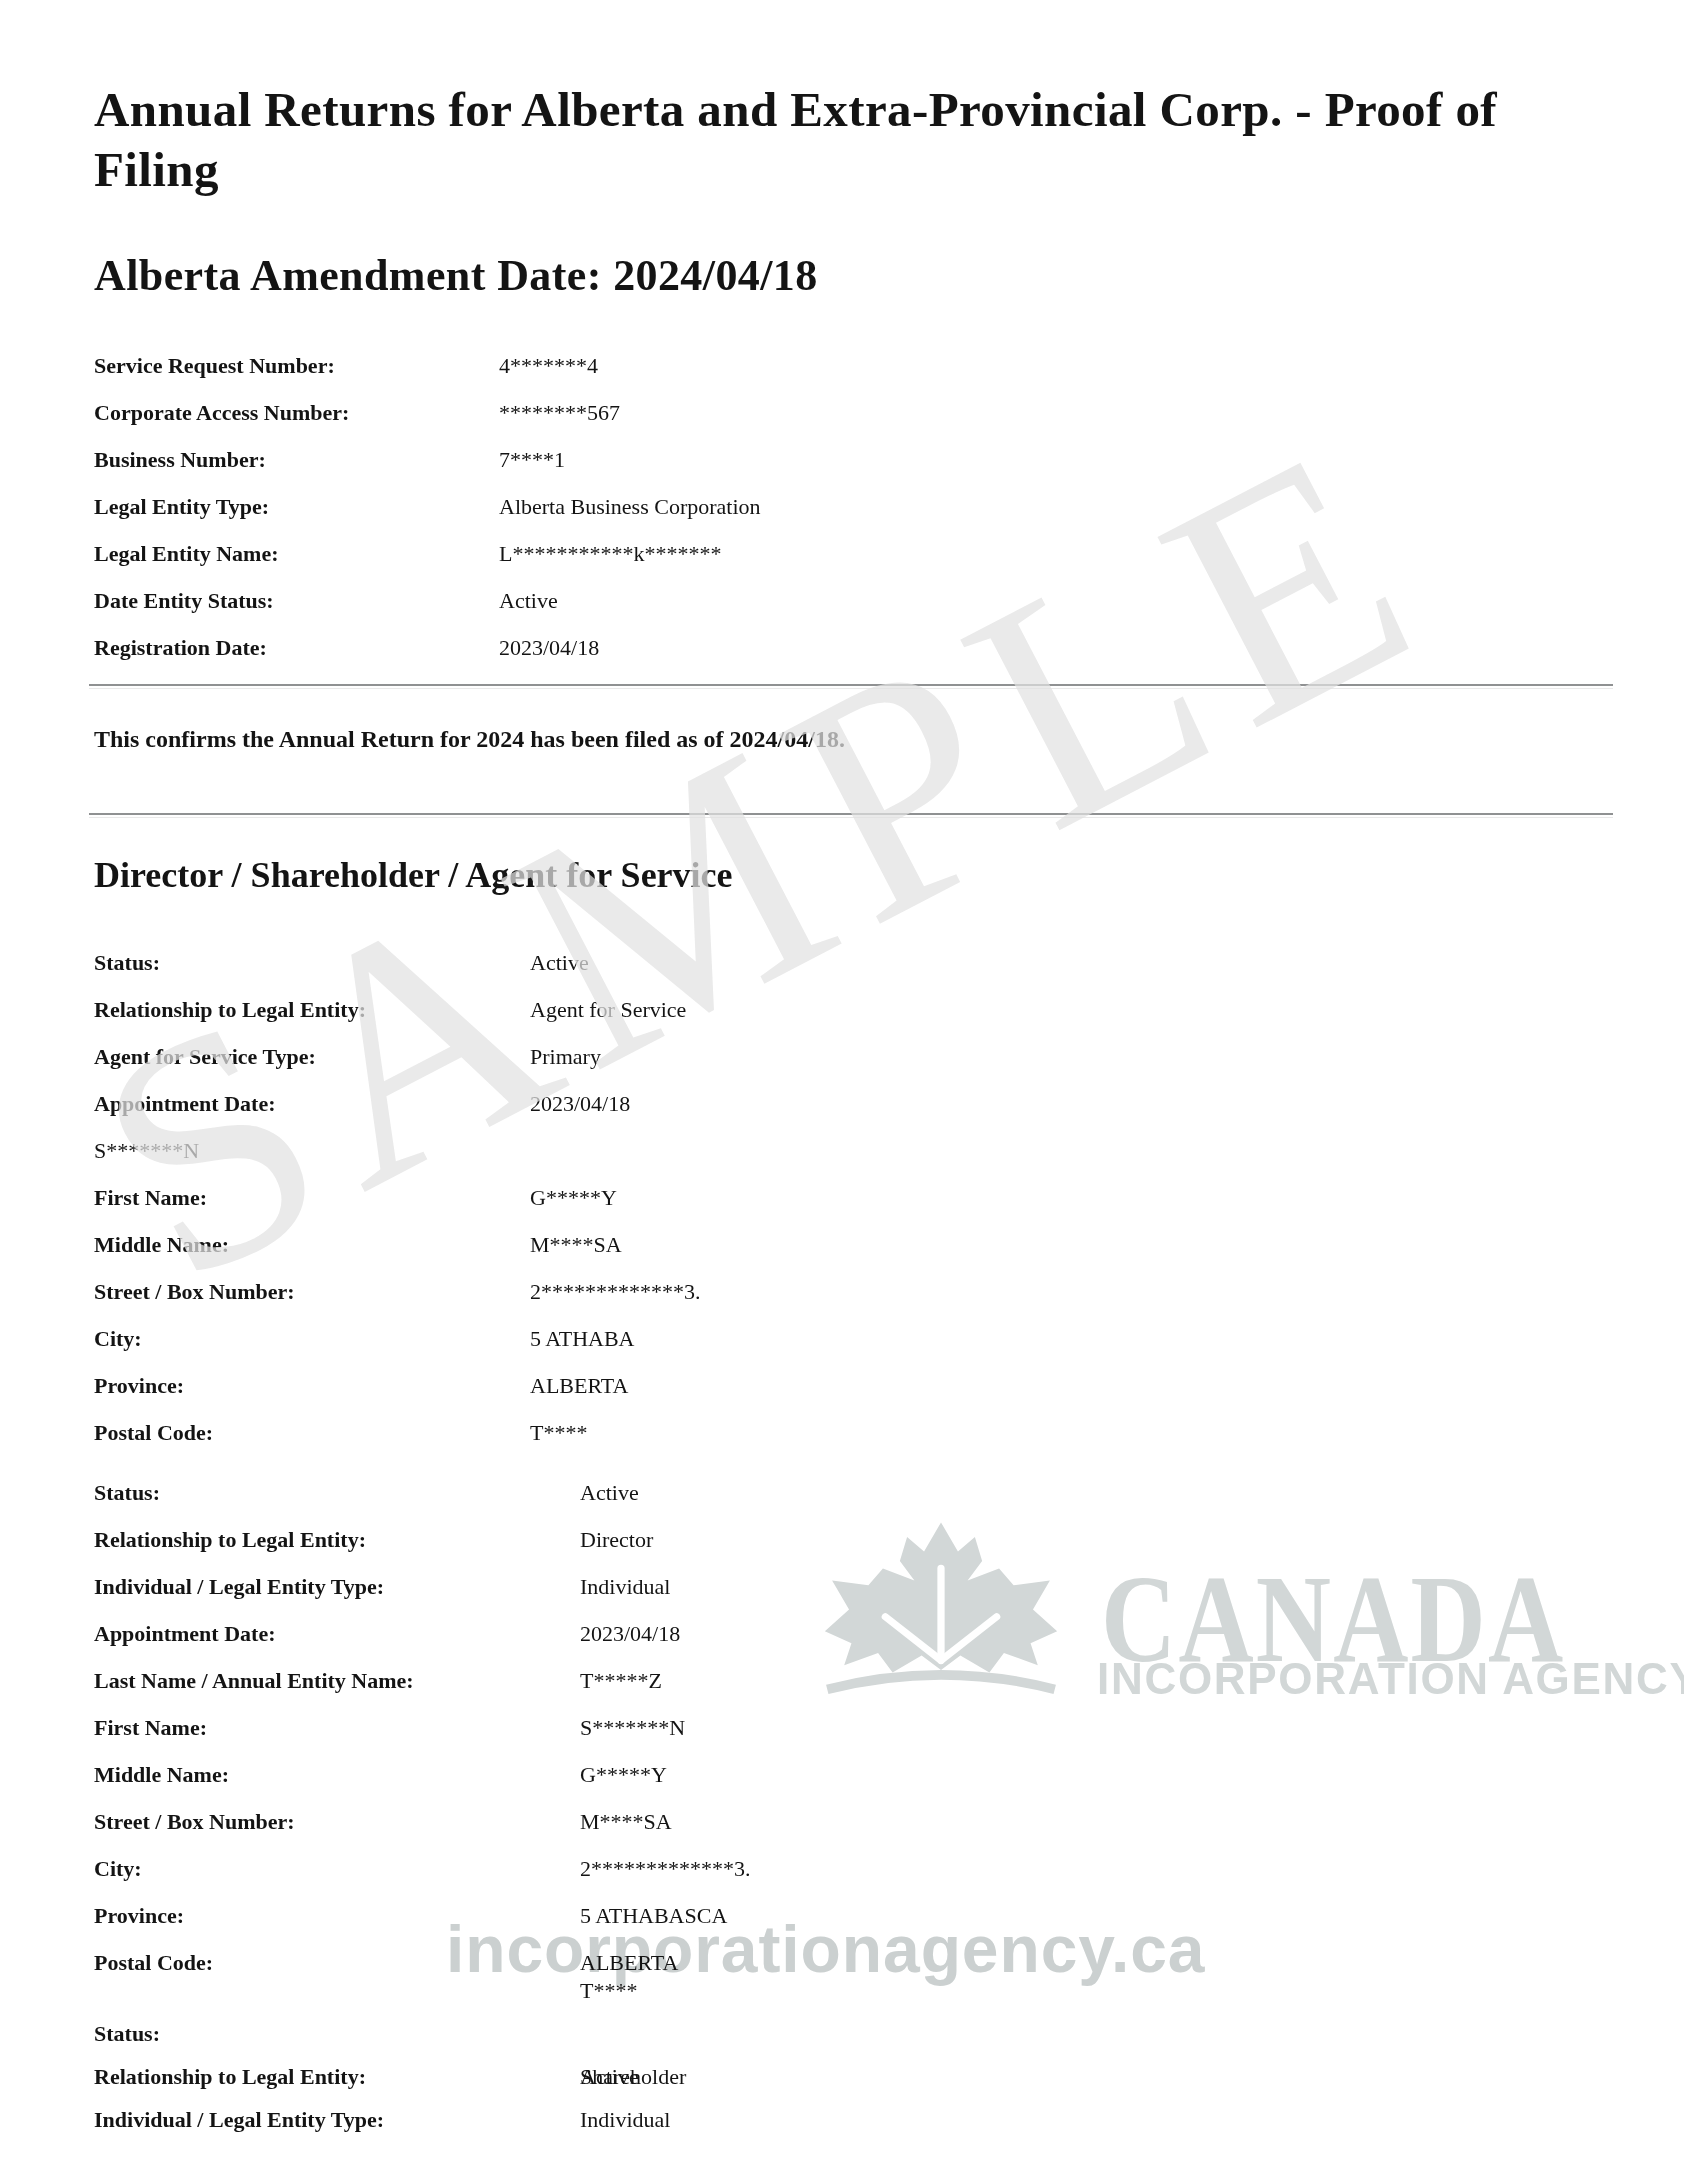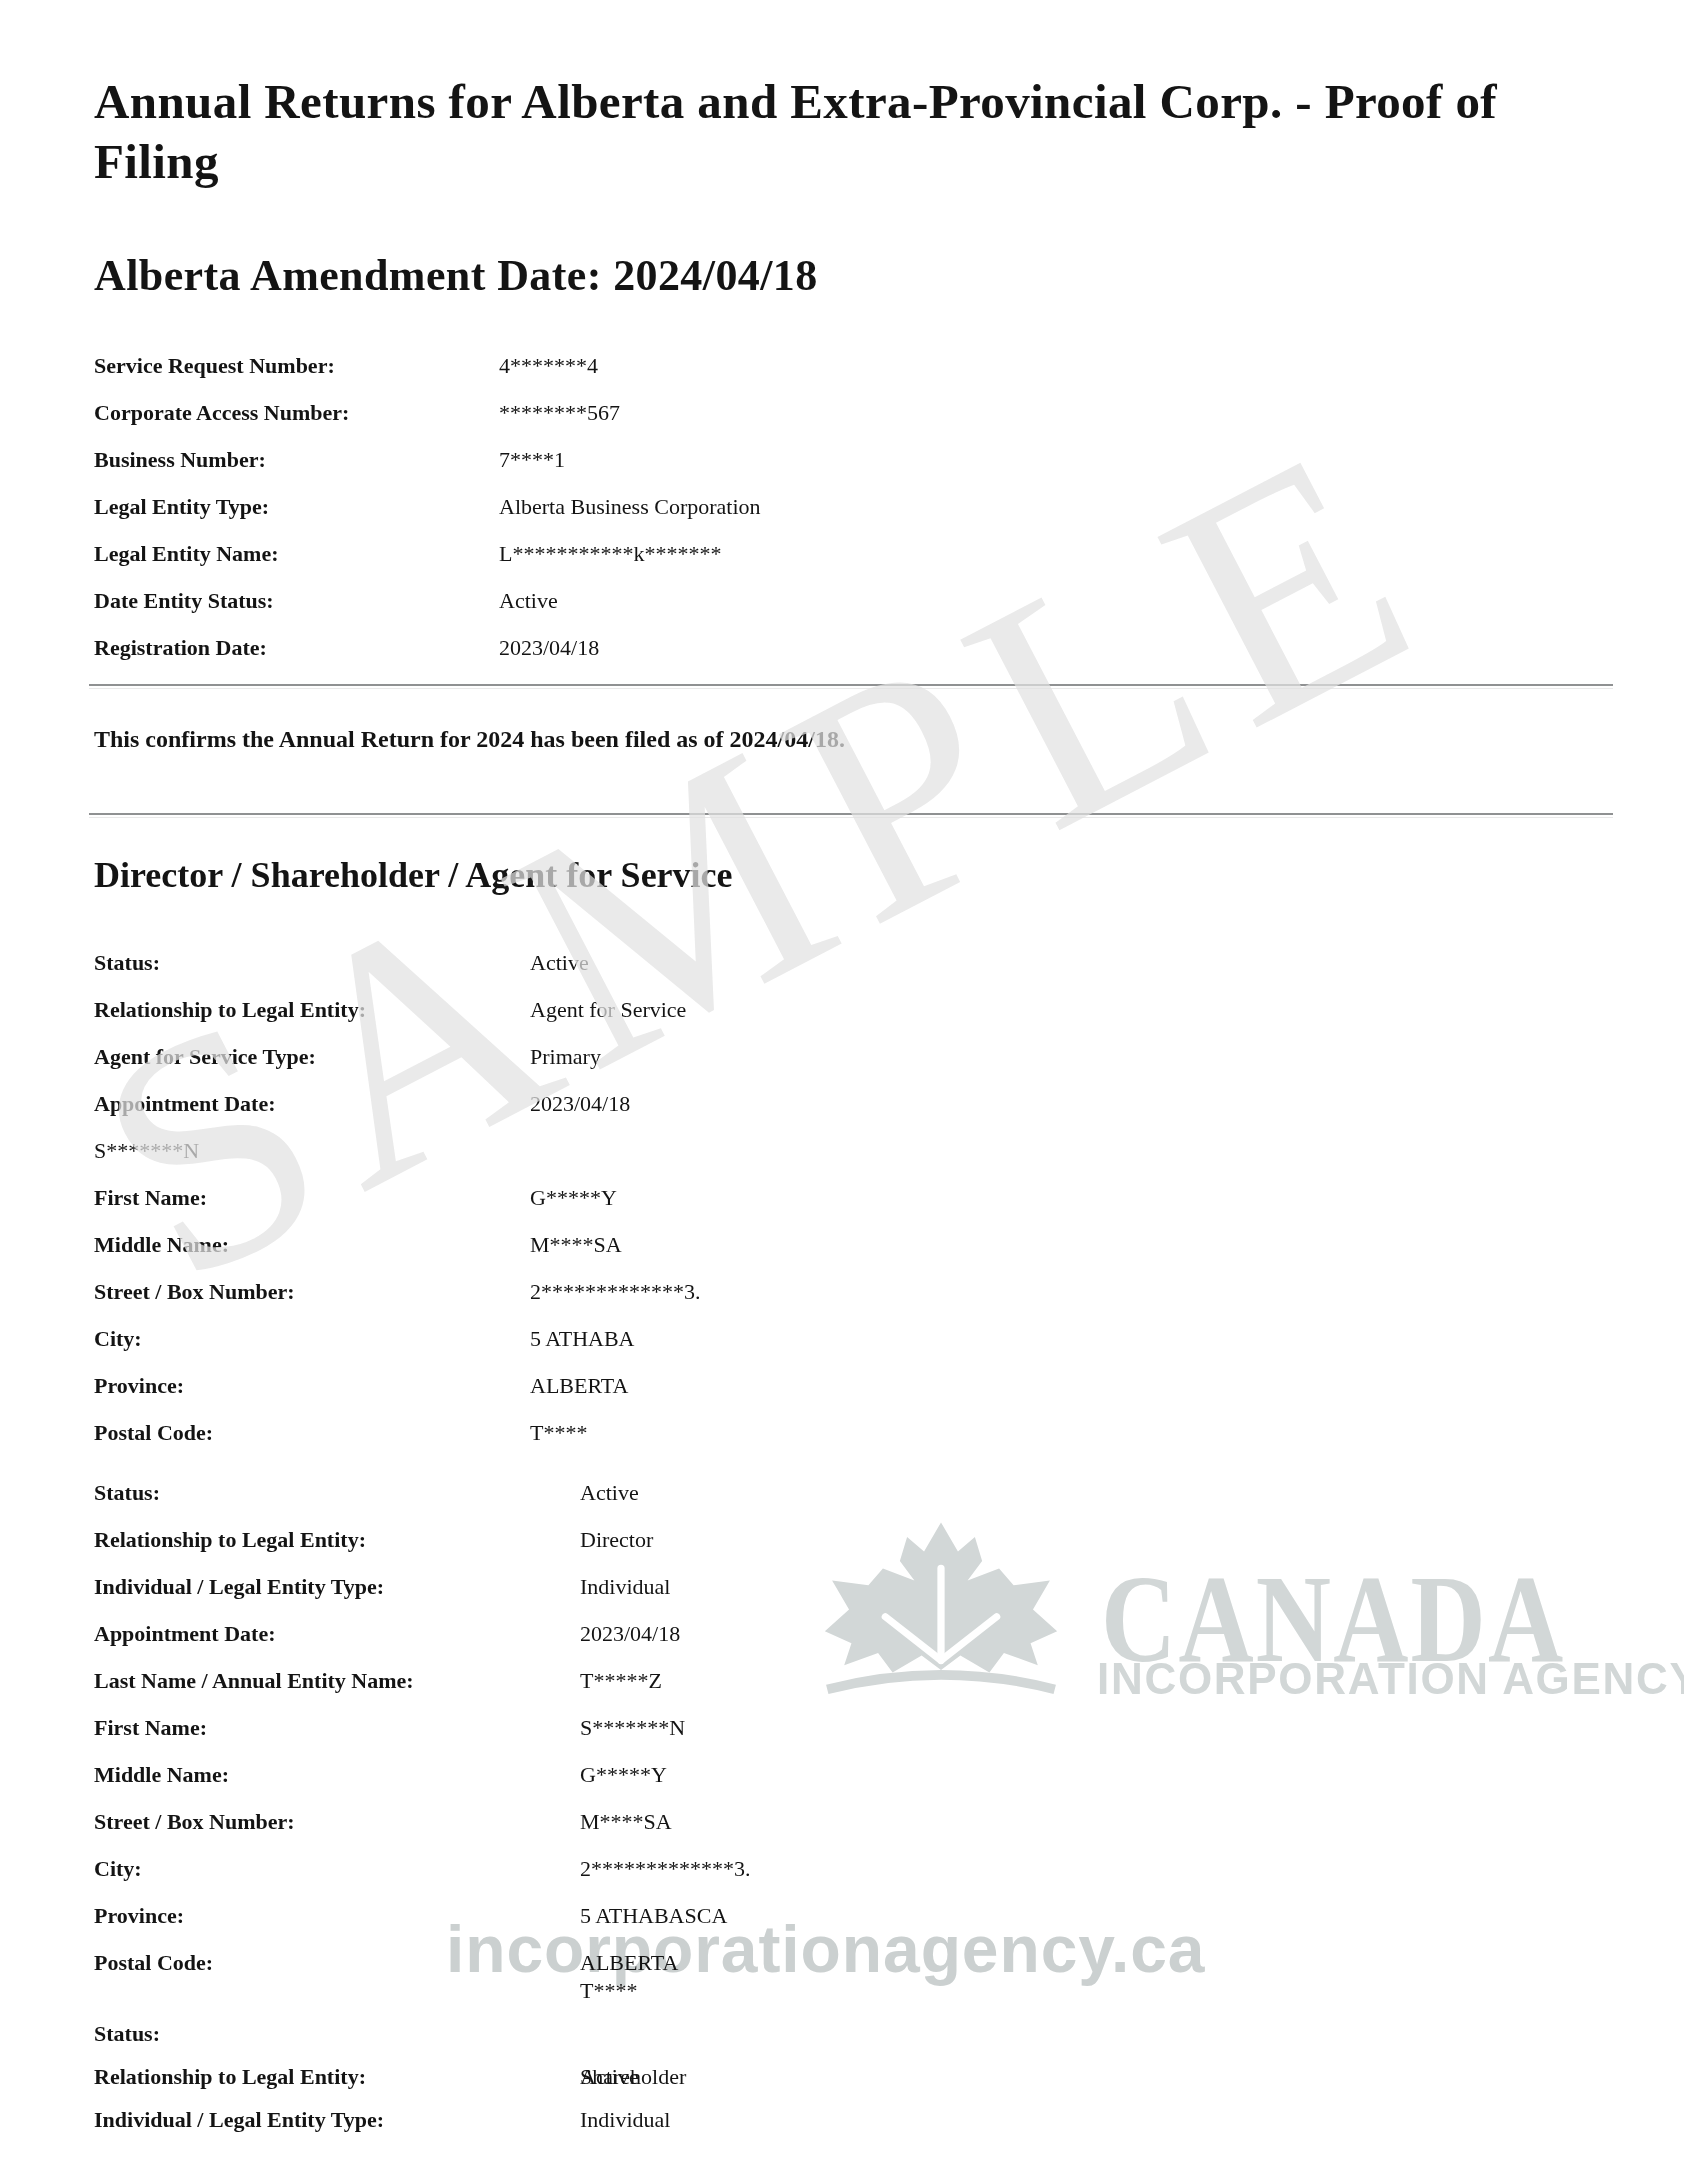--- a/index.html
+++ b/index.html
@@ -9,21 +9,21 @@
     height:2181px;
     background:#ffffff;
     overflow:hidden;
     font-family:"Liberation Serif","DejaVu Serif",serif;
     color:#141414;
   }
   .abs{position:absolute;}
 
   
   .doc-title{
-    left:94px; top:72px; width:1486px;
+    left:94px; top:80px; width:1486px;
     font-size:49px; font-weight:bold; line-height:60px;
     letter-spacing:0.4px;
   }
   .doc-subtitle{
     left:94px; top:250px;
     font-size:44px; font-weight:bold; letter-spacing:0.4px;
     white-space:nowrap;
   }
   .fieldblock{left:94px;}
   .frow{display:flex; line-height:47px; font-size:22px;}

